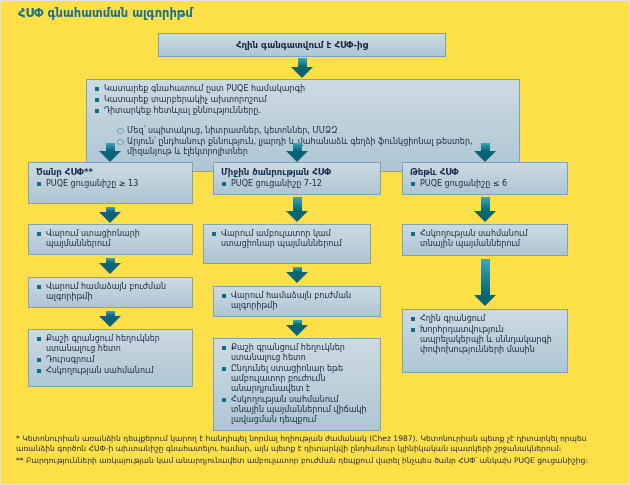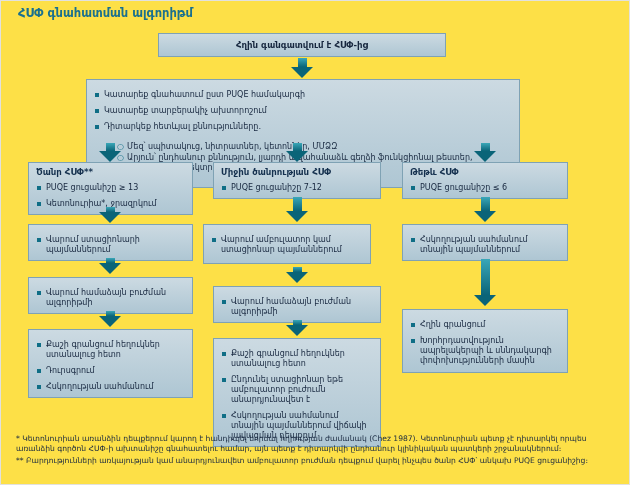--- a/index.html
+++ b/index.html
@@ -25,21 +25,21 @@
     color:#17273f;
     font-size:8px;line-height:10px;
     padding:4px 7px;
   }
   .center-text{
     display:flex;align-items:center;justify-content:center;
     text-align:center;font-size:8.6px;font-weight:600;
   }
   .box-title{font-weight:bold;font-size:8.6px;margin:0 0 2px 0;color:#14304e;}
   ul.bullets{list-style:none;margin:0;padding:0;}
-  .bullets li{position:relative;padding-left:10px;margin:6px 0 1px 0;}
+  .bullets li{position:relative;padding-left:10px;margin:0 0 1px 0;}
   .bullets li::before{
     content:"";position:absolute;left:1px;top:3px;
     width:4px;height:4px;background:#0f6e86;
   }
   ul.sub-bullets{list-style:none;margin:10px;padding:0 0 0 13px;}
   .sub-bullets li{position:relative;padding-left:10px;margin:0 0 1px 0;}
   .sub-bullets li::before{
     content:"○";position:absolute;left:0;top:0;
     color:#0f6e86;font-size:8px;
   }
@@ -95,21 +95,20 @@
   </div>
   <div class="arrow" style="left:474px;top:143px">
     <div class="arrow-stem" style="height:8px"></div>
     <div class="arrow-head"></div>
   </div>
 
   <div class="box" style="left:28px;top:162px;width:165px;min-height:42px">
     <div class="box-title">Ծանր ՀՍՓ**</div>
     <ul class="bullets">
       <li>PUQE ցուցանիշը ≥ 13</li>
-      <li>Կետոնուրիա*, ջրազրկում</li>
     </ul>
   </div>
 
   <div class="arrow" style="left:99px;top:207px">
     <div class="arrow-stem" style="height:5px"></div>
     <div class="arrow-head"></div>
   </div>
 
   <div class="box" style="left:28px;top:224px;width:165px;min-height:30px">
     <ul class="bullets">

